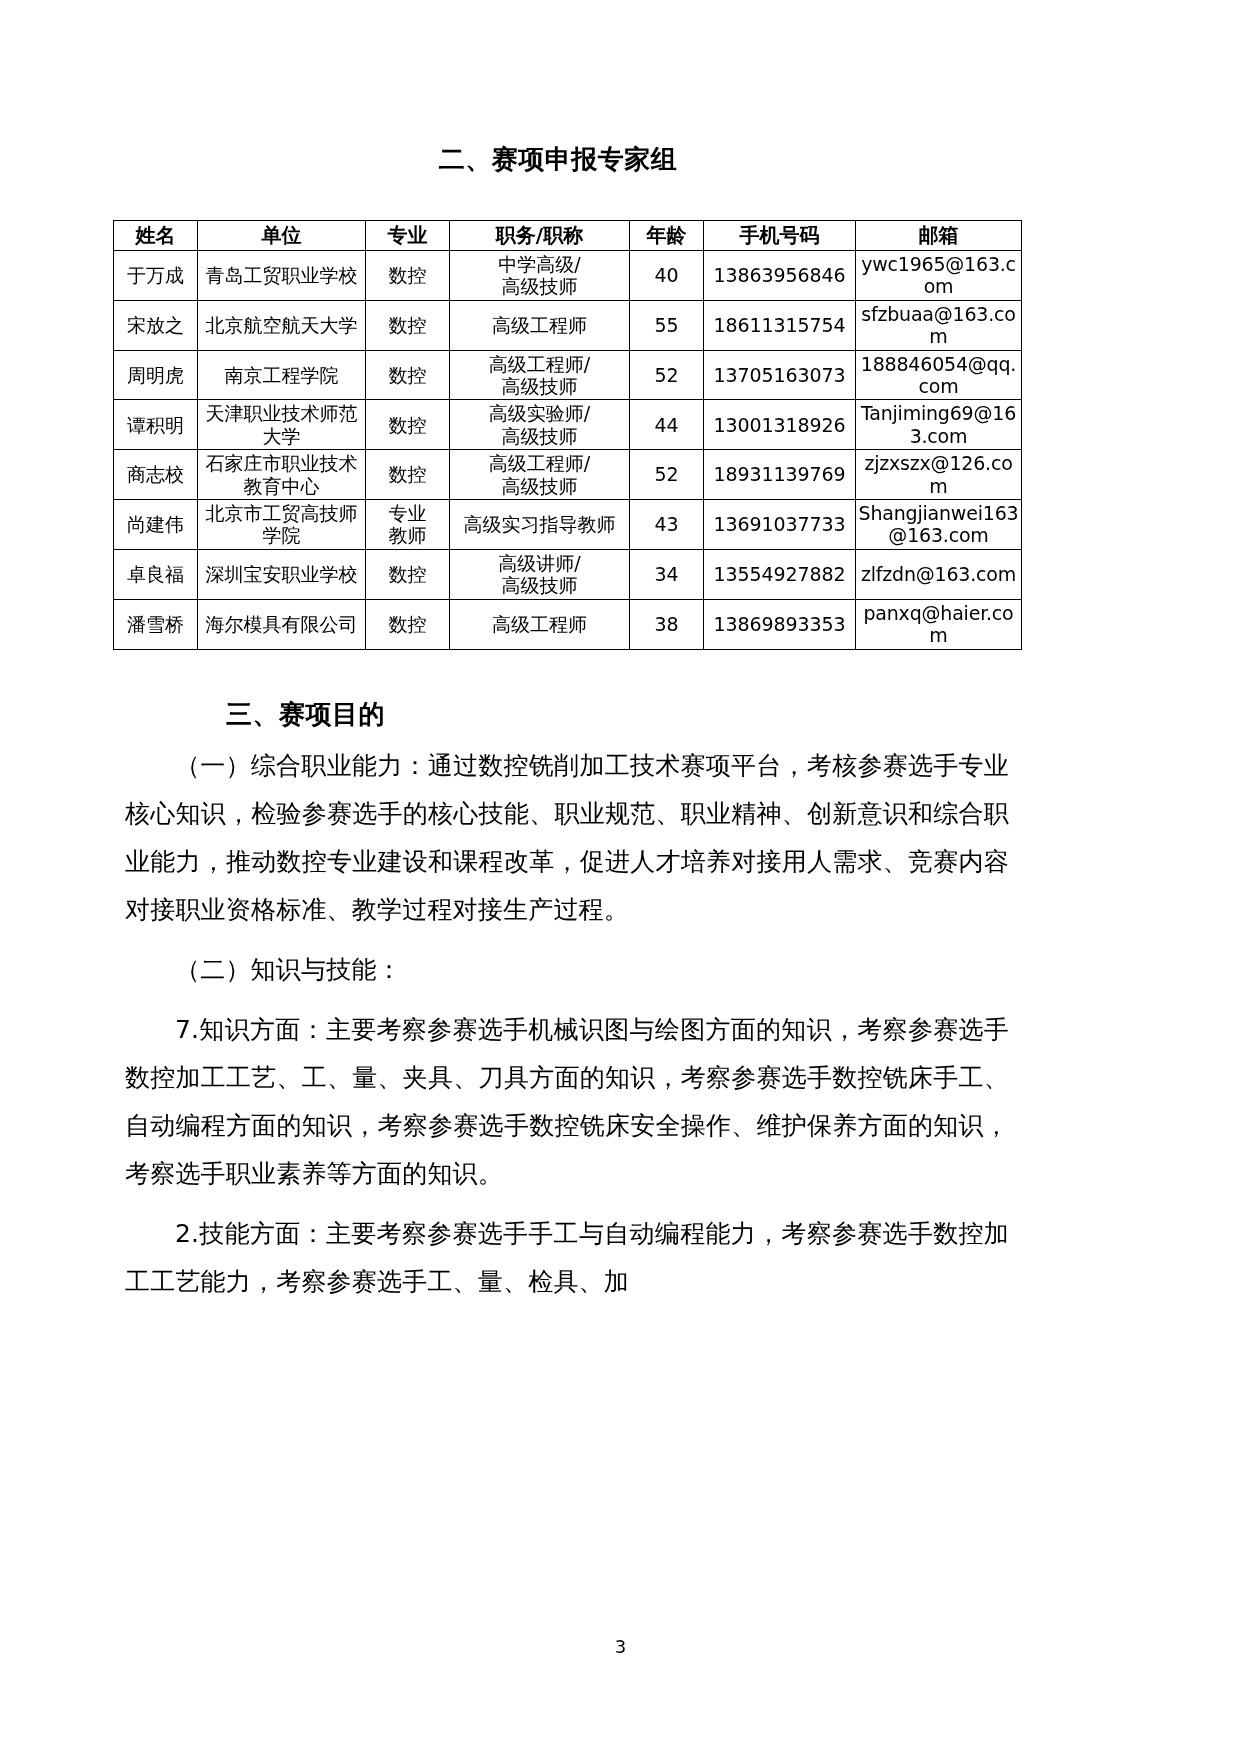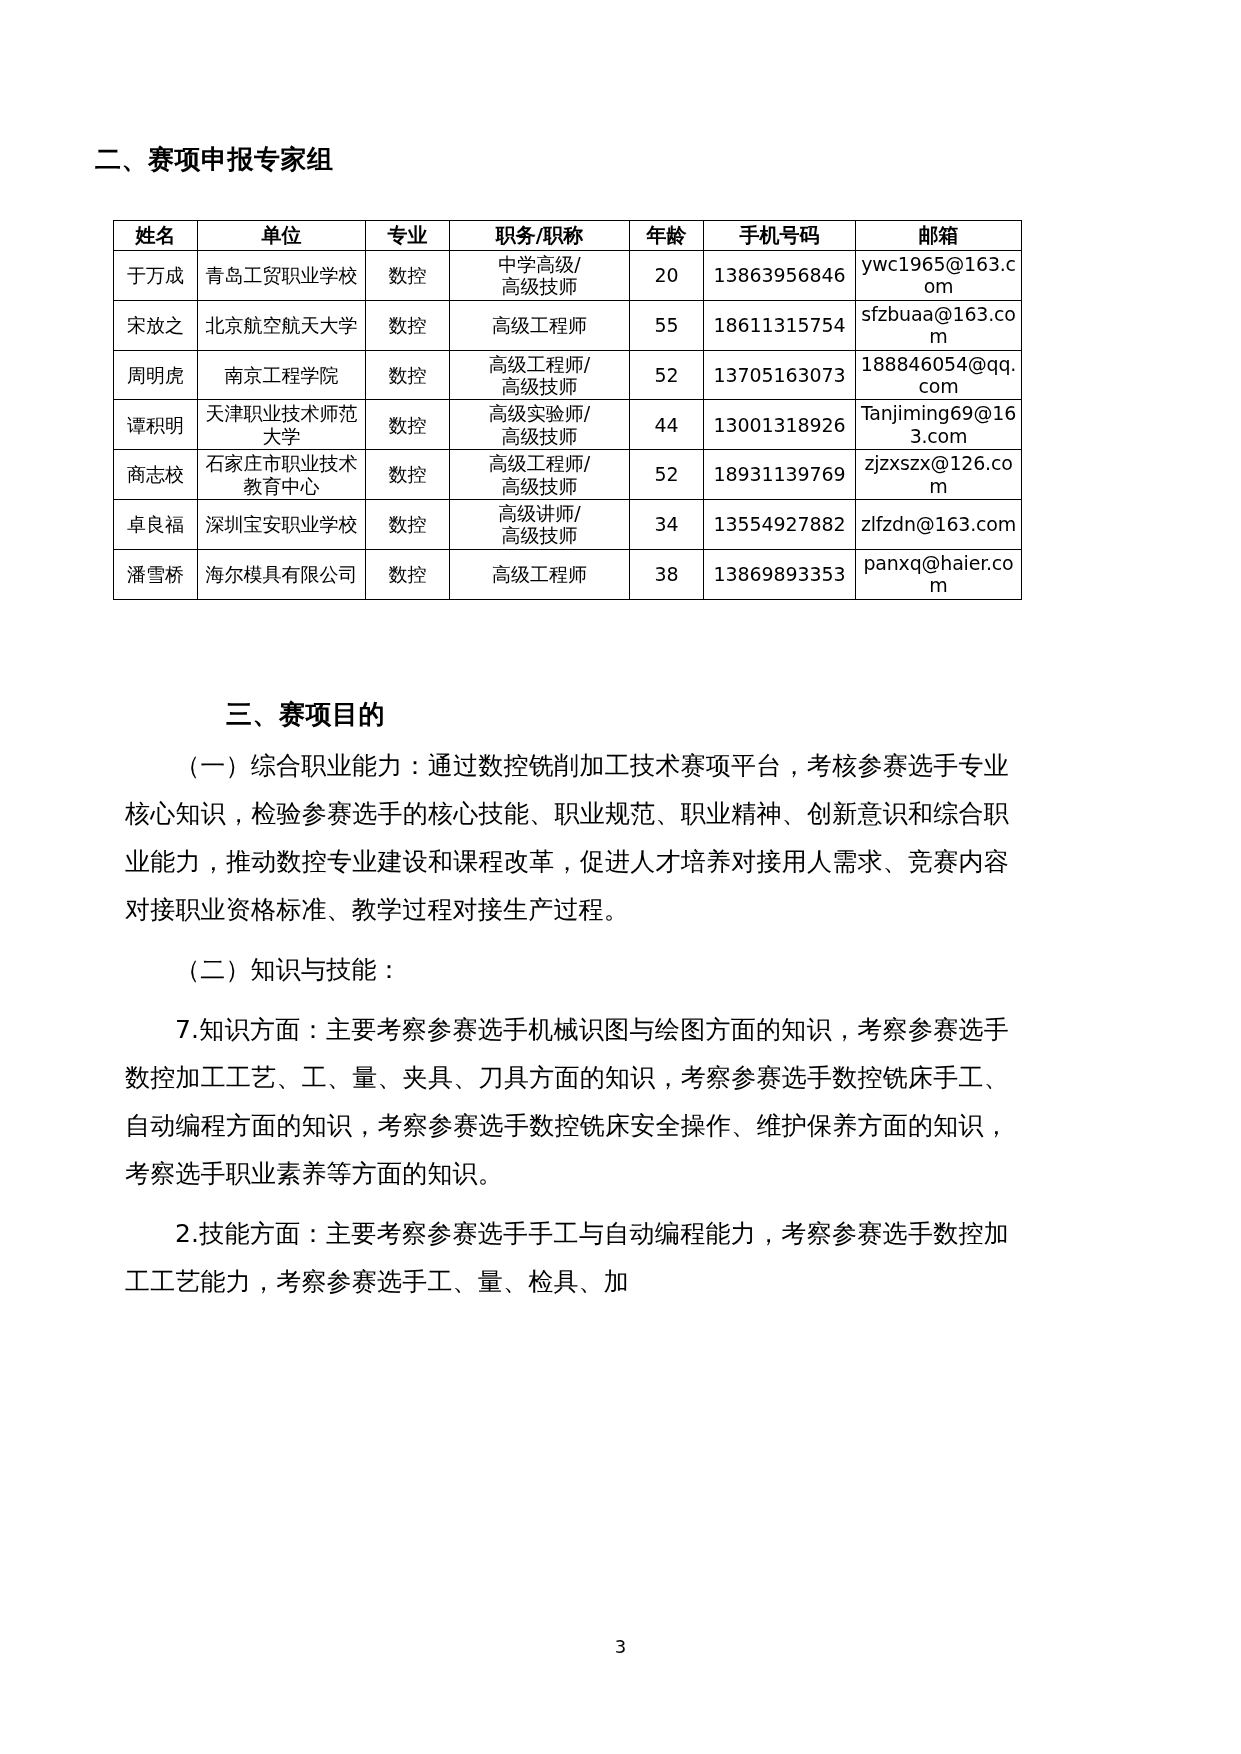--- a/index.html
+++ b/index.html
@@ -29,20 +29,21 @@
     letter-spacing: 0.5px;
     line-height: 1.15;
     margin: 0;
     padding: 0;
   }
   #heading-two-wrap {
     position: absolute;
     left: 113px;
     top: 145px;
     width: 908px;
+    text-align: center;
   }
   #heading-two-wrap .section-heading {
     display: inline-block;
     margin-left: -18px;
   }
 
   
   #expert-table-wrap {
     position: absolute;
     left: 113px;
@@ -160,21 +161,21 @@
           <th>邮箱</th>
         </tr>
       </thead>
       <tbody id="expert-table-body">
           <tr>
             <td class="cell-name multiline">于万成</td>
             <td class="cell-unit multiline">青岛工贸职业学校</td>
             <td class="cell-major multiline">数控</td>
             <td class="cell-title multiline">中学高级/
 高级技师</td>
-            <td class="cell-age multiline">20</td>
+            <td class="cell-age multiline">40</td>
             <td class="cell-phone multiline">13863956846</td>
             <td class="cell-email multiline">ywc1965@163.com</td>
           </tr>
           <tr>
             <td class="cell-name multiline">宋放之</td>
             <td class="cell-unit multiline">北京航空航天大学</td>
             <td class="cell-major multiline">数控</td>
             <td class="cell-title multiline">高级工程师</td>
             <td class="cell-age multiline">55</td>
             <td class="cell-phone multiline">18611315754</td>
@@ -202,20 +203,30 @@
           </tr>
           <tr>
             <td class="cell-name multiline">商志校</td>
             <td class="cell-unit multiline">石家庄市职业技术教育中心</td>
             <td class="cell-major multiline">数控</td>
             <td class="cell-title multiline">高级工程师/
 高级技师</td>
             <td class="cell-age multiline">52</td>
             <td class="cell-phone multiline">18931139769</td>
             <td class="cell-email multiline">zjzxszx@126.com</td>
+          </tr>
+          <tr>
+            <td class="cell-name multiline">尚建伟</td>
+            <td class="cell-unit multiline">北京市工贸高技师学院</td>
+            <td class="cell-major multiline">专业
+教师</td>
+            <td class="cell-title multiline">高级实习指导教师</td>
+            <td class="cell-age multiline">43</td>
+            <td class="cell-phone multiline">13691037733</td>
+            <td class="cell-email multiline">Shangjianwei163@163.com</td>
           </tr>
           <tr>
             <td class="cell-name multiline">卓良福</td>
             <td class="cell-unit multiline">深圳宝安职业学校</td>
             <td class="cell-major multiline">数控</td>
             <td class="cell-title multiline">高级讲师/
 高级技师</td>
             <td class="cell-age multiline">34</td>
             <td class="cell-phone multiline">13554927882</td>
             <td class="cell-email multiline">zlfzdn@163.com</td>

